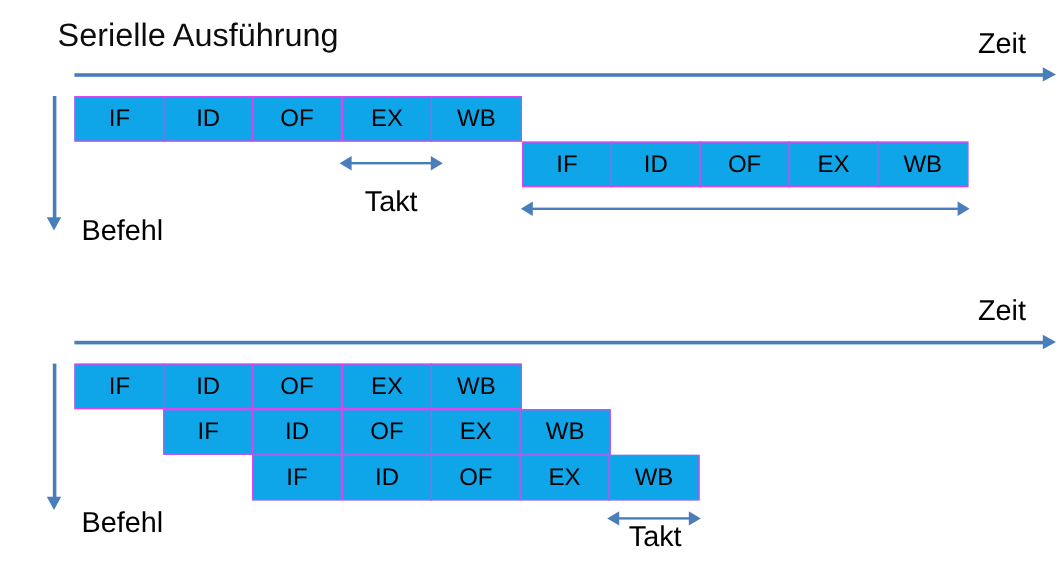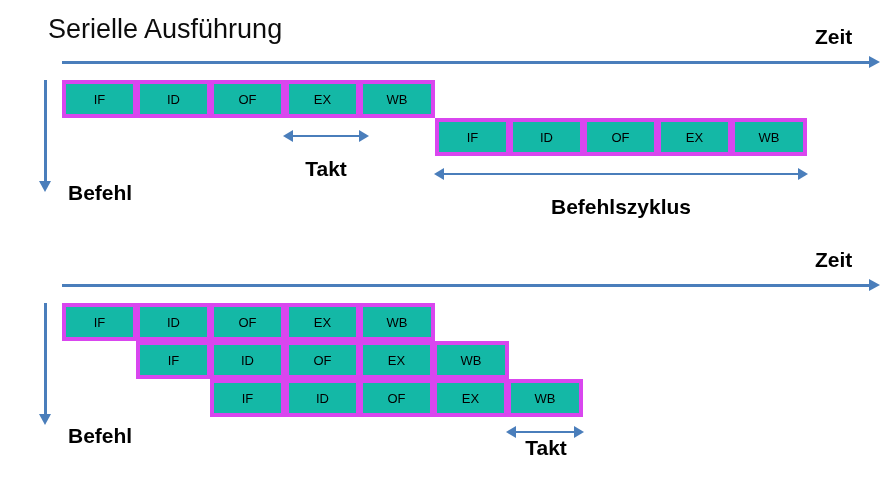--- a/index.html
+++ b/index.html
@@ -48,24 +48,24 @@
     position:absolute;
     width:0;height:0;
     border-left:6px solid transparent;
     border-right:6px solid transparent;
     border-top:11px solid #4a7ebb;
   }
 
   
   .stage{
     position:absolute;
-    background:#14b8a6;
-    border:4px solid #d946ef;
+    background:#0ea5e9;
+    border:1px solid #d946ef;
     box-sizing:border-box;
-    font-size:13px;
+    font-size:20px;
     line-height:1;
     display:flex;
     align-items:center;
     justify-content:center;
     color:#000000;
   }
 
   
   .dim{position:absolute;height:12px;}
   .dim-line{
@@ -84,25 +84,24 @@
     position:absolute;right:0;top:0;
     width:0;height:0;
     border-top:6px solid transparent;
     border-bottom:6px solid transparent;
     border-left:10px solid #4a7ebb;
   }
 
   
   .label{
     position:absolute;
-    font-size:21px;
+    font-size:24px;
     line-height:22px;
     white-space:nowrap;
     color:#000000;
-    font-weight:bold;
   }
   .label.center{transform:translateX(-50%);}
 </style>
 </head>
 <body>
 
 <div class="canvas">
 
   <div class="title" style="left:28px;top:13px;">Serielle Ausführung</div>
 
@@ -131,21 +130,20 @@
     <div class="dim-line"></div>
     <div class="dim-head-r"></div>
   </div>
   <div class="label center" style="left:306px;top:158px;">Takt</div>
 
   <div class="dim" style="left:414px;top:168px;width:374px;">
     <div class="dim-head-l"></div>
     <div class="dim-line"></div>
     <div class="dim-head-r"></div>
   </div>
-  <div class="label center" style="left:601px;top:196px;">Befehlszyklus</div>
 
 
   <div class="axis" style="left:42px;top:284px;width:808px;"></div>
   <div class="axis-head" style="left:849px;top:279px;"></div>
   <div class="label" style="left:795px;top:249px;">Zeit</div>
 
   <div class="vaxis" style="left:24px;top:303px;height:113px;"></div>
   <div class="vaxis-head" style="left:19px;top:414px;"></div>
   <div class="label" style="left:48px;top:425px;">Befehl</div>
 

